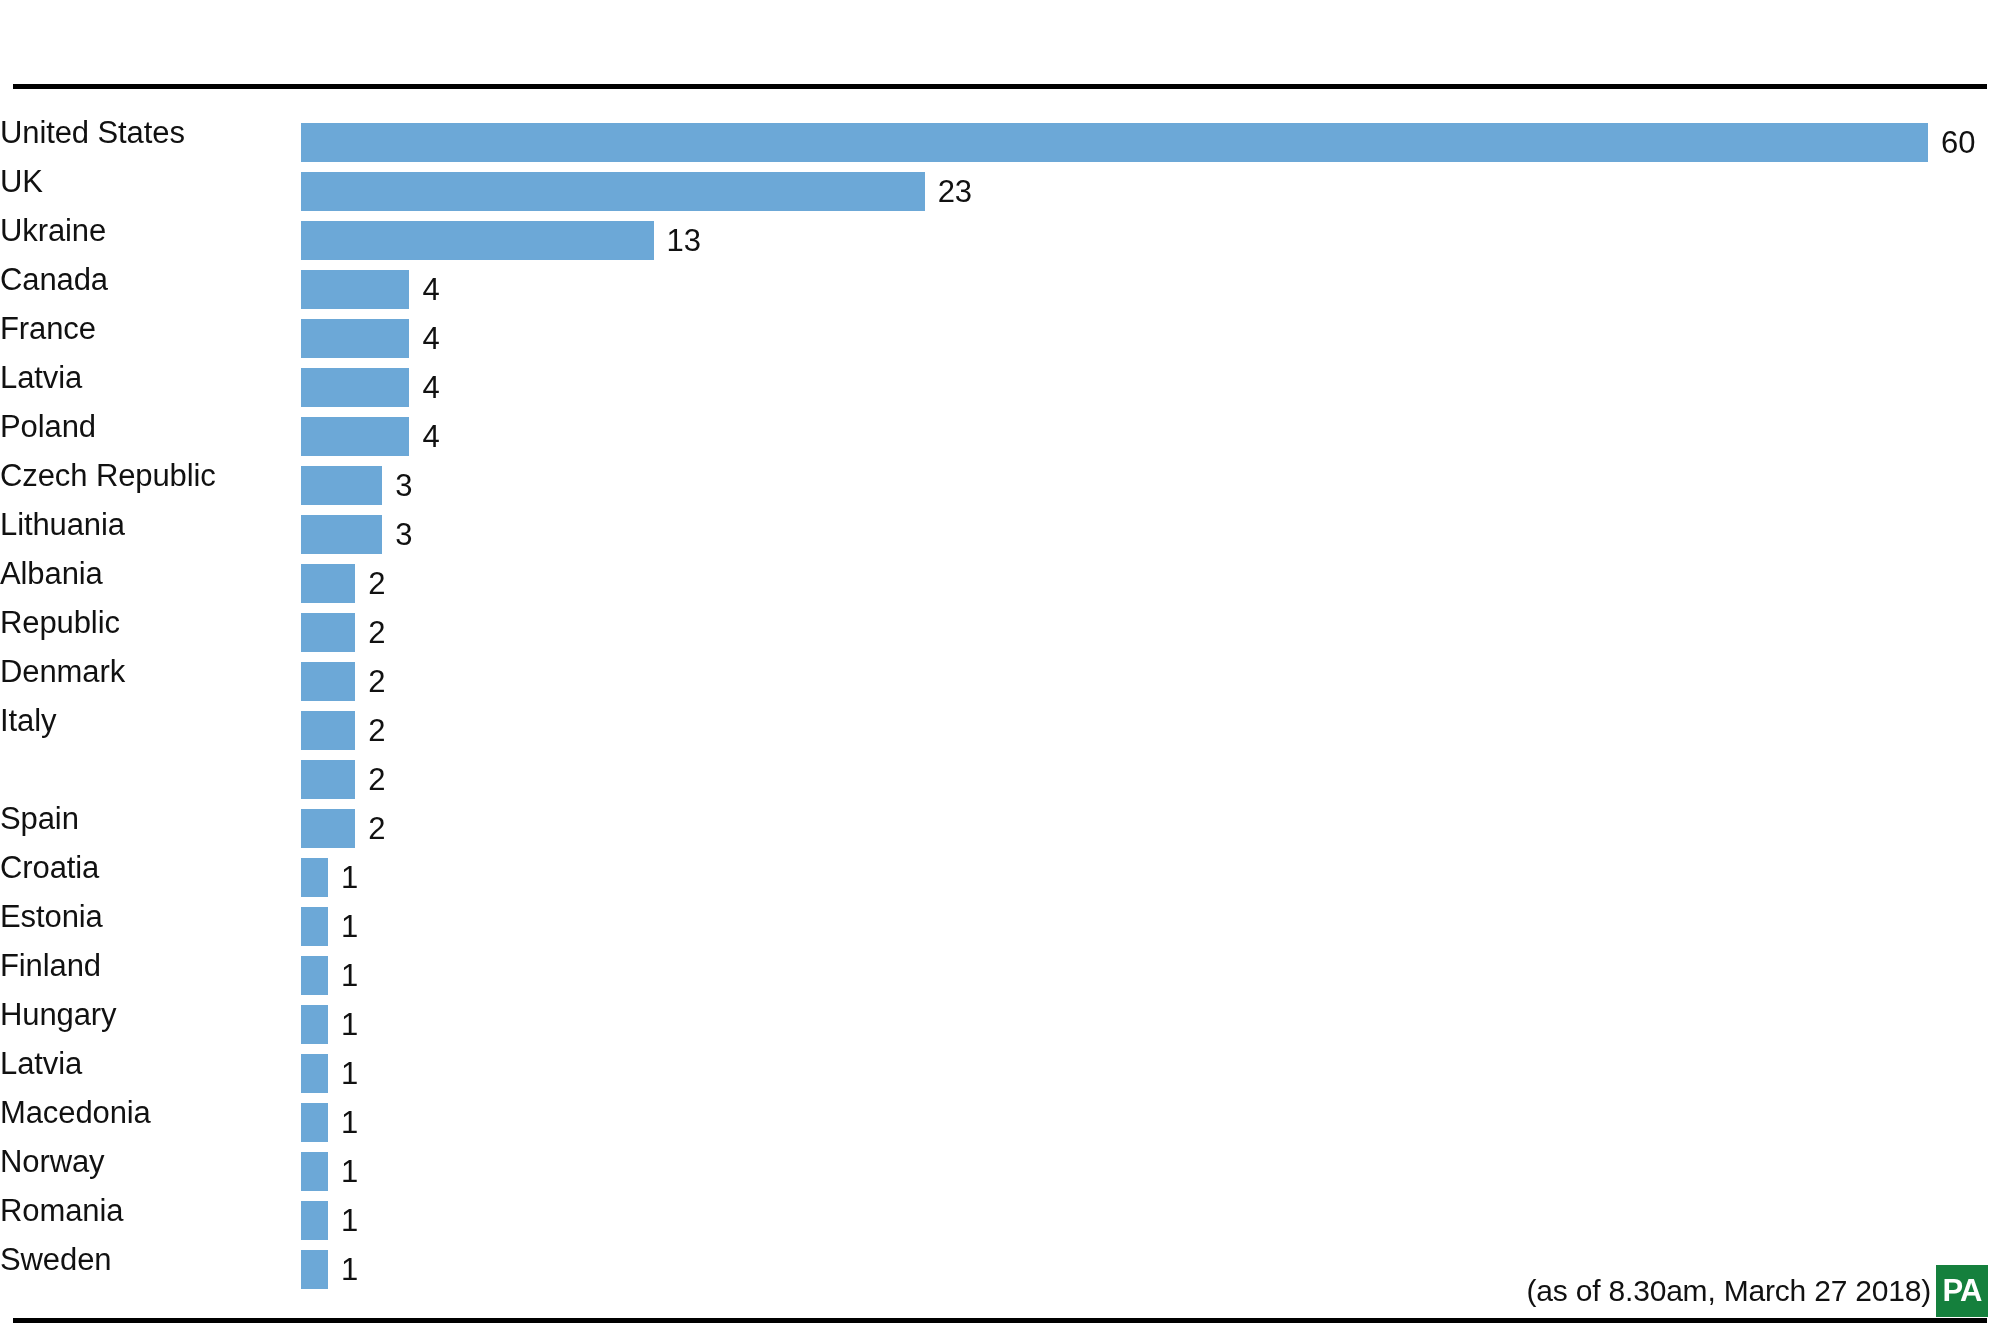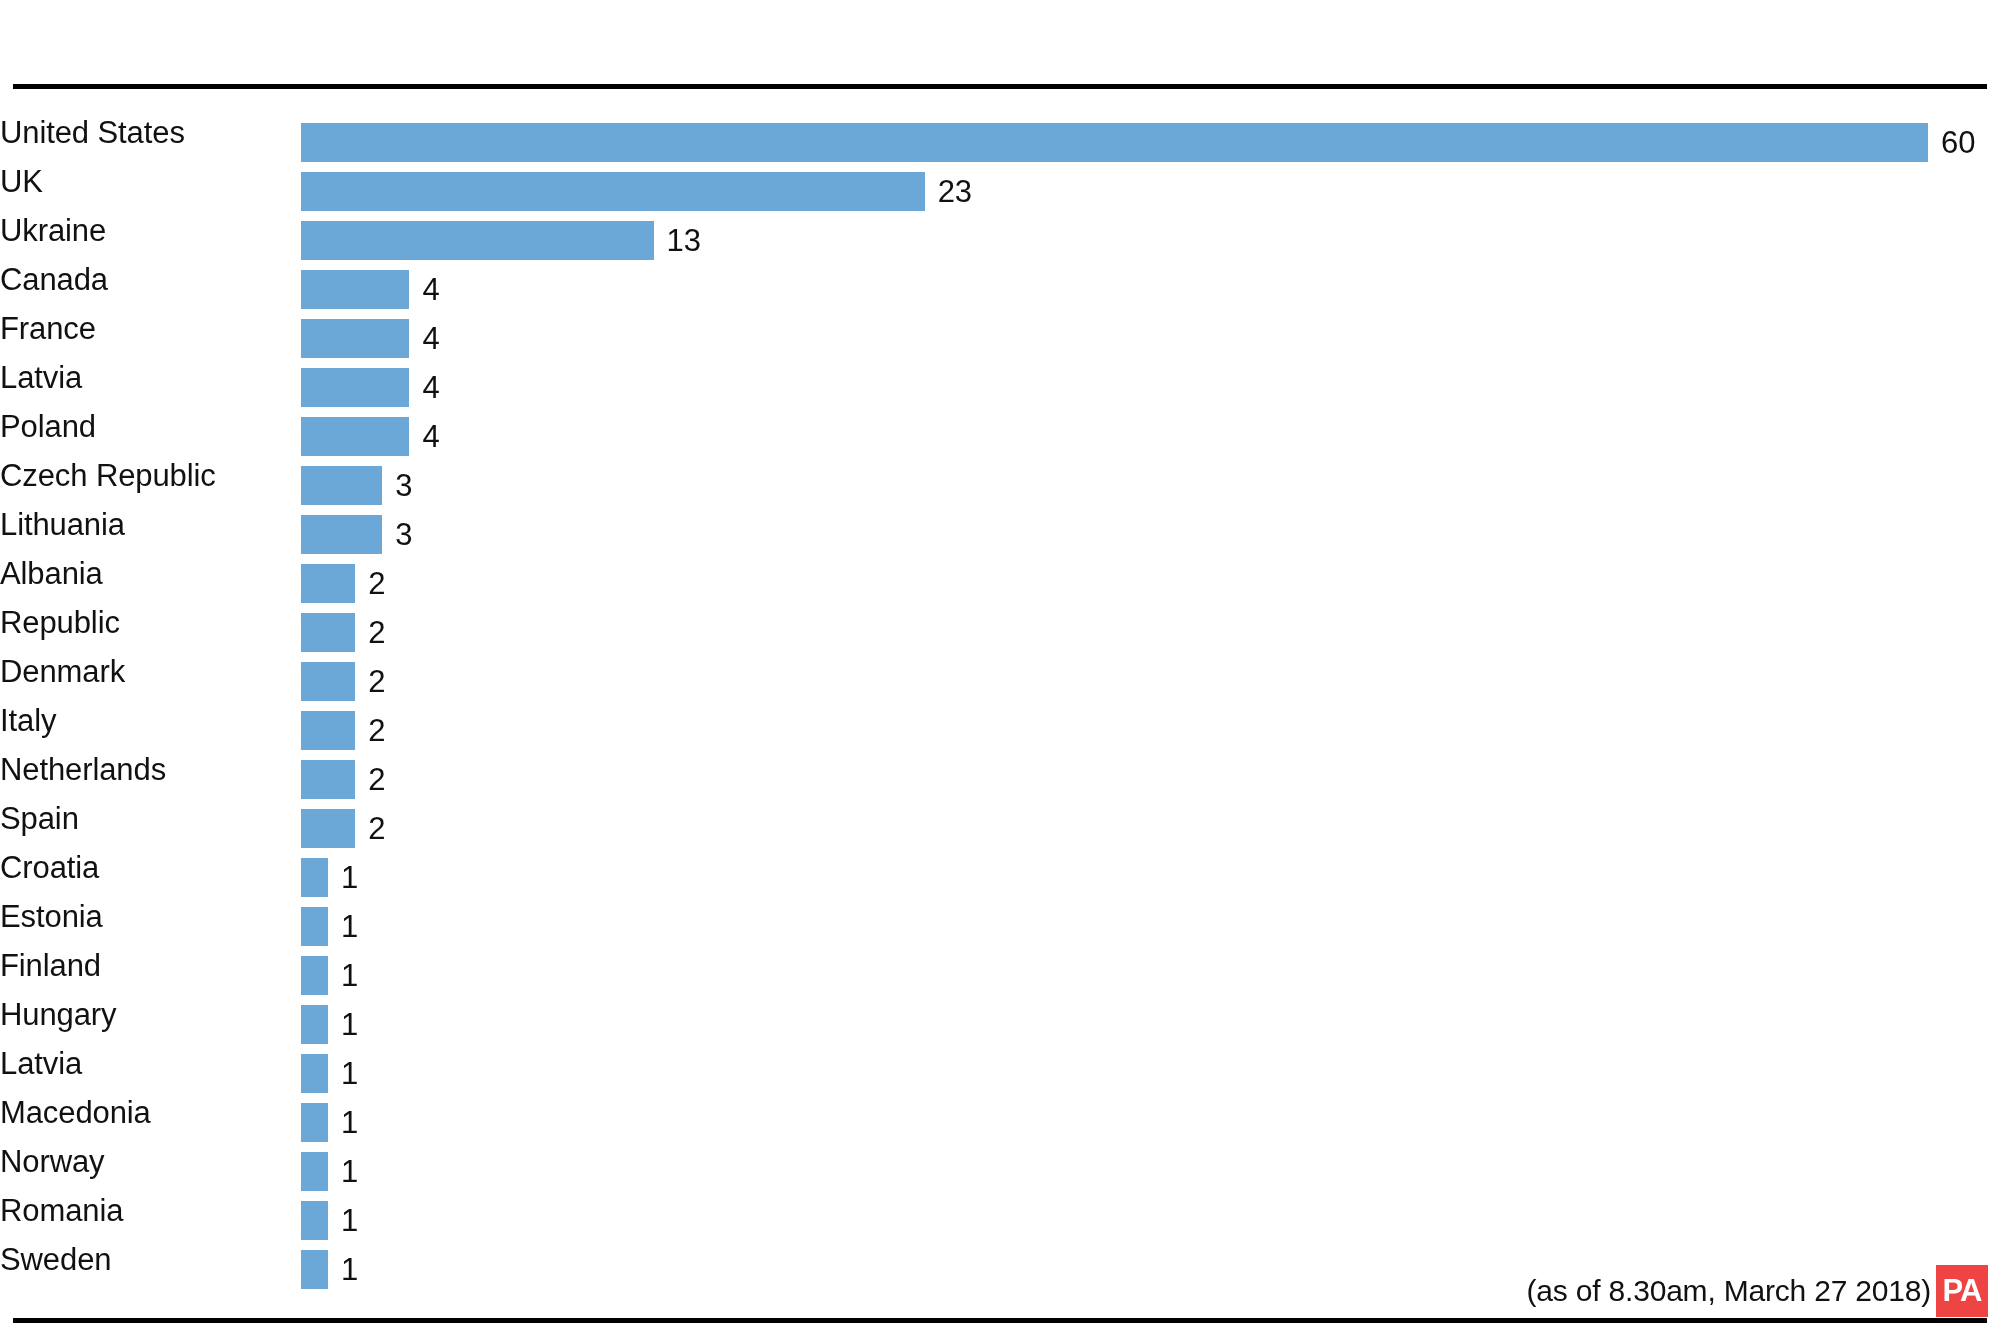--- a/index.html
+++ b/index.html
@@ -107,21 +107,21 @@
     color: #111111;
     white-space: nowrap;
     letter-spacing: -0.2px;
   }
   .pa-logo {
     position: absolute;
     right: 11px;
     top: 1265px;
     width: 52px;
     height: 52px;
-    background: #ef4444;
+    background: #15803d;
     color: #ffffff;
     font-size: 31px;
     line-height: 52px;
     font-weight: bold;
     text-align: center;
     letter-spacing: -1px;
   }
 </style>
 </head>
 <body>
@@ -217,21 +217,20 @@
         </div>
       </div>
       <div class="row">
         <div class="cat-label">Italy</div>
         <div class="bar-wrap">
           <div class="bar" style="width: 54.2333px; background: rgb(108, 168, 215);"></div>
           <div class="bar-value">2</div>
         </div>
       </div>
       <div class="row">
-        <div class="cat-label">Netherlands</div>
         <div class="bar-wrap">
           <div class="bar" style="width: 54.2333px; background: rgb(108, 168, 215);"></div>
           <div class="bar-value">2</div>
         </div>
       </div>
       <div class="row">
         <div class="cat-label">Spain</div>
         <div class="bar-wrap">
           <div class="bar" style="width: 54.2333px; background: rgb(108, 168, 215);"></div>
           <div class="bar-value">2</div>

